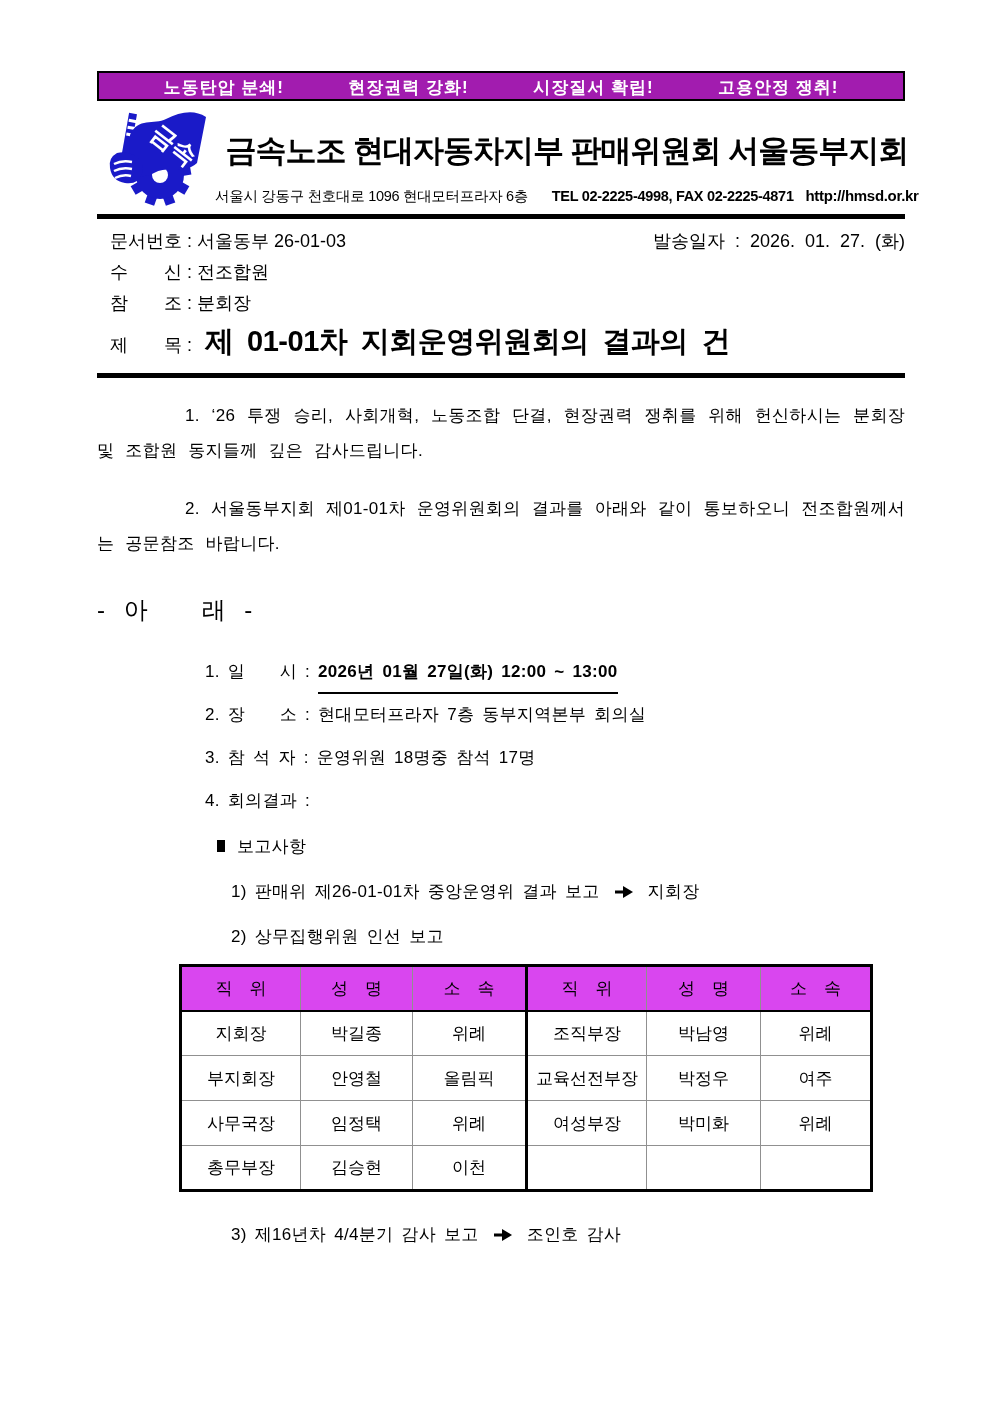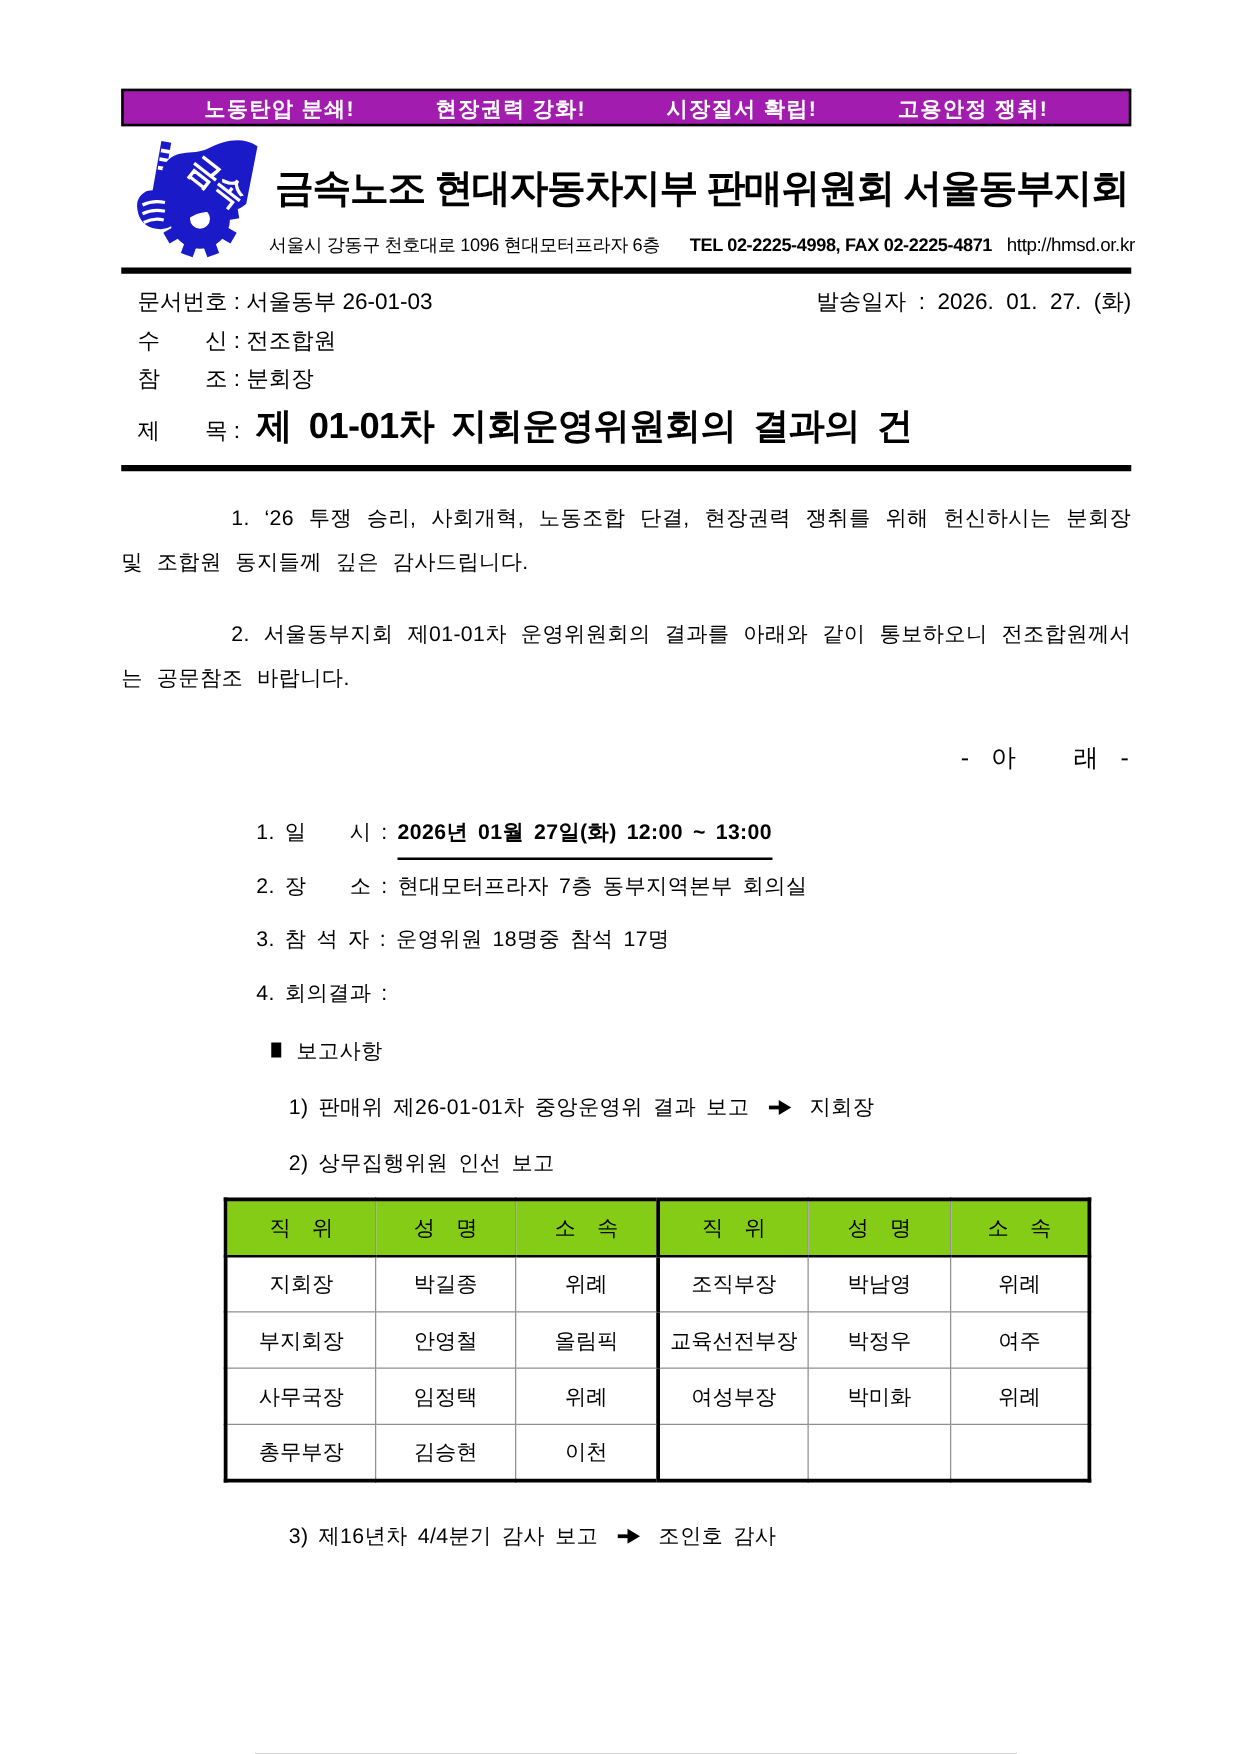--- a/index.html
+++ b/index.html
@@ -42,21 +42,21 @@
     letter-spacing: -1px;
     white-space: nowrap;
   }
   .addr-line {
     margin-top: 15px;
     font-size: 14.5px;
     white-space: nowrap;
     letter-spacing: -0.3px;
   }
   .addr-line .telfax { font-weight: bold; margin-left: 20px; }
-  .addr-line .url { font-weight: 400; margin-left: 8px; font-size: 15px; }
+  .addr-line .url { font-weight: 700; margin-left: 8px; font-size: 15px; }
   .hrule { height: 5px; background: #000; }
   .hrule.top { margin-top: 6px; }
   .hrule.bottom { margin-top: 9px; }
   
   .doc-info { padding: 10px 0 0 13px; font-size: 18px; }
   .doc-info .row { line-height: 24px; margin-bottom: 7px; white-space: nowrap; }
   .row.split { display: flex; justify-content: space-between; }
   .send-date { word-spacing: 5px; }
   .subject-row { margin-top: 3px; line-height: 38px; white-space: nowrap; }
   .subject-value {
@@ -71,22 +71,22 @@
   .para {
     line-height: 35px;
     text-align: justify;
     text-indent: 88px;
     word-spacing: 6px;
   }
   .para.p1 { margin-top: 20px; }
   .para.p2 { margin-top: 23px; }
   .below-divider {
     margin-top: 33px;
-    text-align: right;
-    font-size: 20px;
+    text-align: left;
+    font-size: 24px;
     letter-spacing: 2px;
     word-spacing: 8px;
   }
   .num-list { margin-top: 35px; margin-left: 108px; }
   .num-item { line-height: 22px; margin-bottom: 21px; white-space: nowrap; word-spacing: 3px; }
   .bu-value {
     font-weight: bold;
     border-bottom: 2px solid #000;
     padding-bottom: 11px;
     word-spacing: 3px;
@@ -111,21 +111,21 @@
   .officers-table th, .officers-table td {
     border: 1px solid #909090;
     height: 45px;
     text-align: center;
     vertical-align: middle;
     font-weight: normal;
     padding: 0 2px;
     overflow: hidden;
     white-space: nowrap;
   }
-  .officers-table th { background: #84cc16; }
+  .officers-table th { background: #d946ef; }
   .officers-table { border: 3px solid #000; }
   .officers-table tr.head th { border-bottom: 2px solid #000; }
   .officers-table .col-div { border-left: 3px solid #000; }
   
   .footnote { margin-left: 134px; margin-top: 31px; font-size: 17px; white-space: nowrap; word-spacing: 3px; letter-spacing: 0.3px; }
 </style>
 </head>
 <body>
 
 <div class="page">

